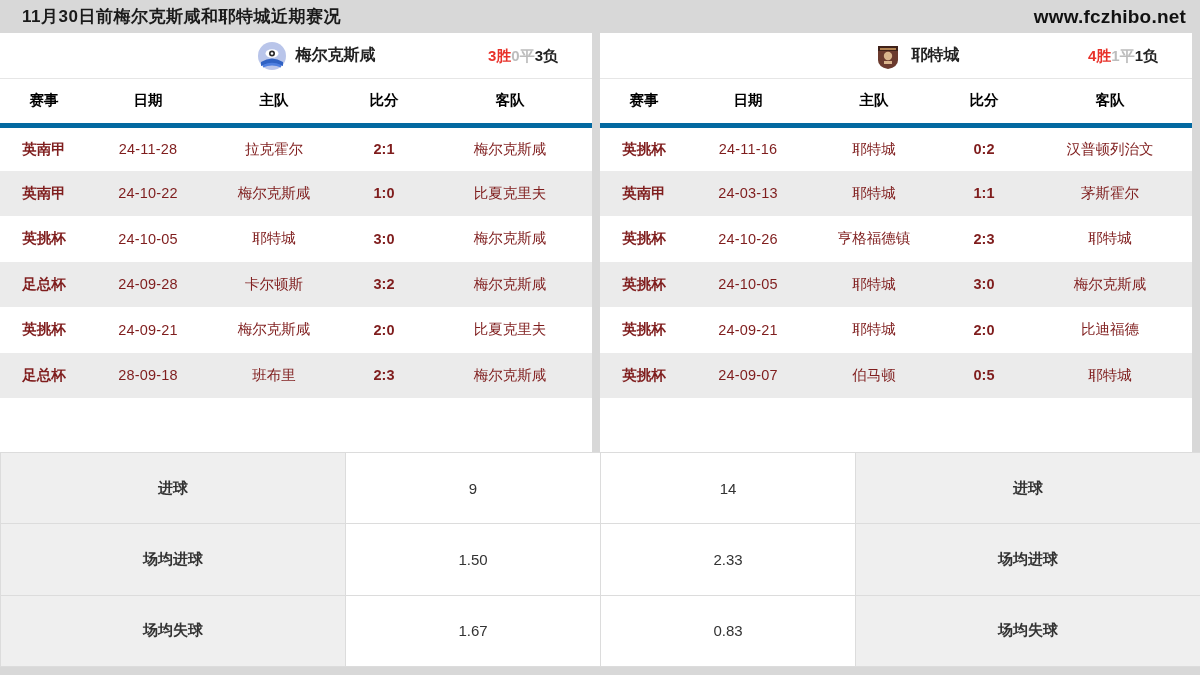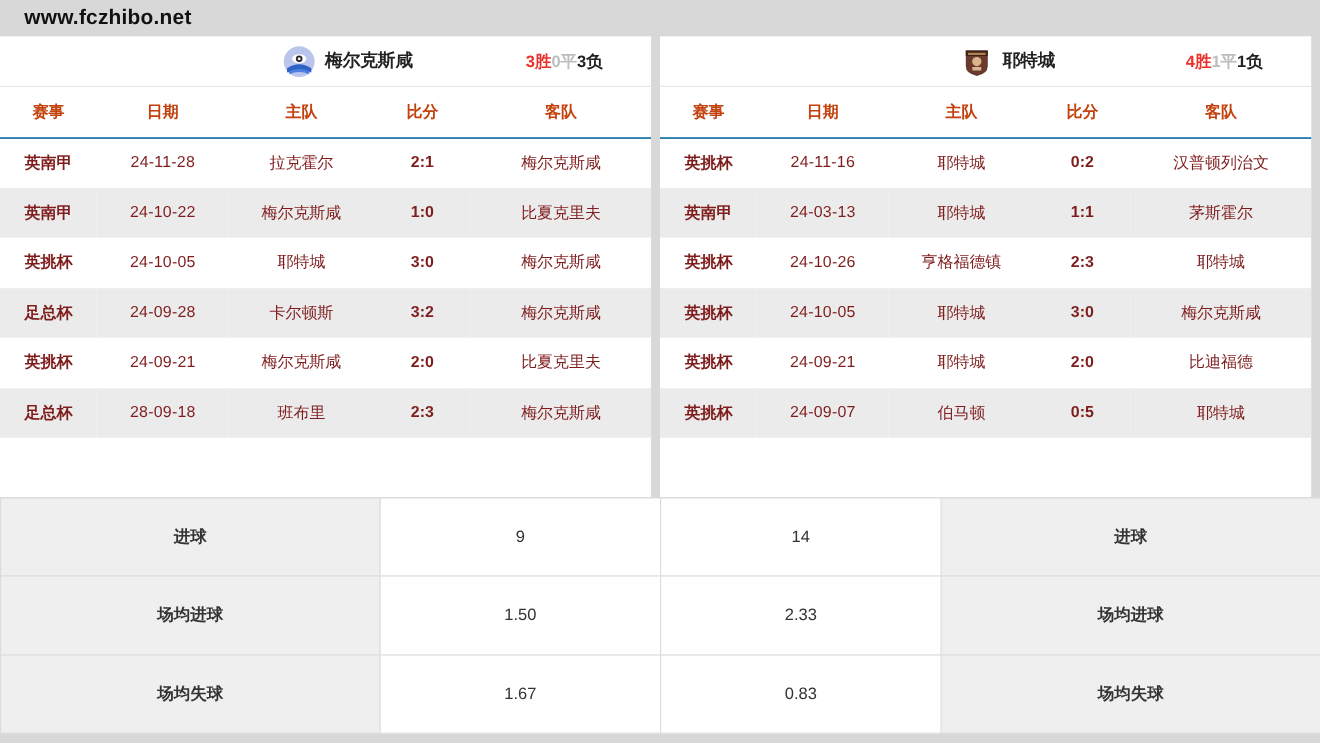--- a/index.html
+++ b/index.html
@@ -38,33 +38,33 @@
     position: relative;
   }
   .team-ident {
     display: flex; align-items: center; gap: 9px;
     margin: 0 auto; padding-left: 40px;
   }
   .crest { width: 30px; height: 30px; flex: 0 0 30px; position: relative; }
   .crest svg { display: block; width: 30px; height: 30px; }
   .team-name { font-size: 16px; color: #222; font-weight: 700; white-space: nowrap; }
   .record {
-    position: absolute; right: 44px; top: 50%; transform: translateY(-50%);
+    position: absolute; right: 34px; top: 50%; transform: translateY(-50%);
     font-size: 15px; font-weight: 700; white-space: nowrap;
   }
   .record .w { color: #e8312a; }
   .record .d { color: #bdbdbd; }
   .record .l { color: #222; }
 
   
   table.matches { width: 100%; border-collapse: collapse; table-layout: fixed; }
   table.matches th {
-    font-size: 14.5px; color: #c2410c; font-weight: 700;
+    font-size: 14.5px; color: #000000; font-weight: 700;
     height: 46px; text-align: center; background: #fff;
-    border-bottom: 1px solid #0369a1;
+    border-bottom: 5px solid #0369a1;
   }
   table.matches td {
     height: 45.5px; text-align: center; font-size: 14.5px; color: #7f1d1d;
     white-space: nowrap; overflow: hidden;
   }
   table.matches tr.odd td { background: #ffffff; }
   table.matches tr.even td { background: #ebebeb; }
   td.comp {
     color: #fff; font-weight: 700; font-size: 14.5px;
     padding: 0; width: 88px;
@@ -95,20 +95,21 @@
   col.s-val { width: 255px; }
   col.s-val2 { width: 255px; }
   col.s-lbl2 { width: 345px; }
 </style>
 </head>
 <body>
 
 <div class="page">
 
   <div class="titlebar">
+    <div class="title">11月30日前梅尔克斯咸和耶特城近期赛况</div>
     <div class="site">www.fczhibo.net</div>
   </div>
 
   <div class="panels">
 
     <div class="panel">
       <div class="team-head">
         <div class="team-ident">
           <span class="crest">
             <svg viewBox="0 0 30 30" aria-hidden="true">

